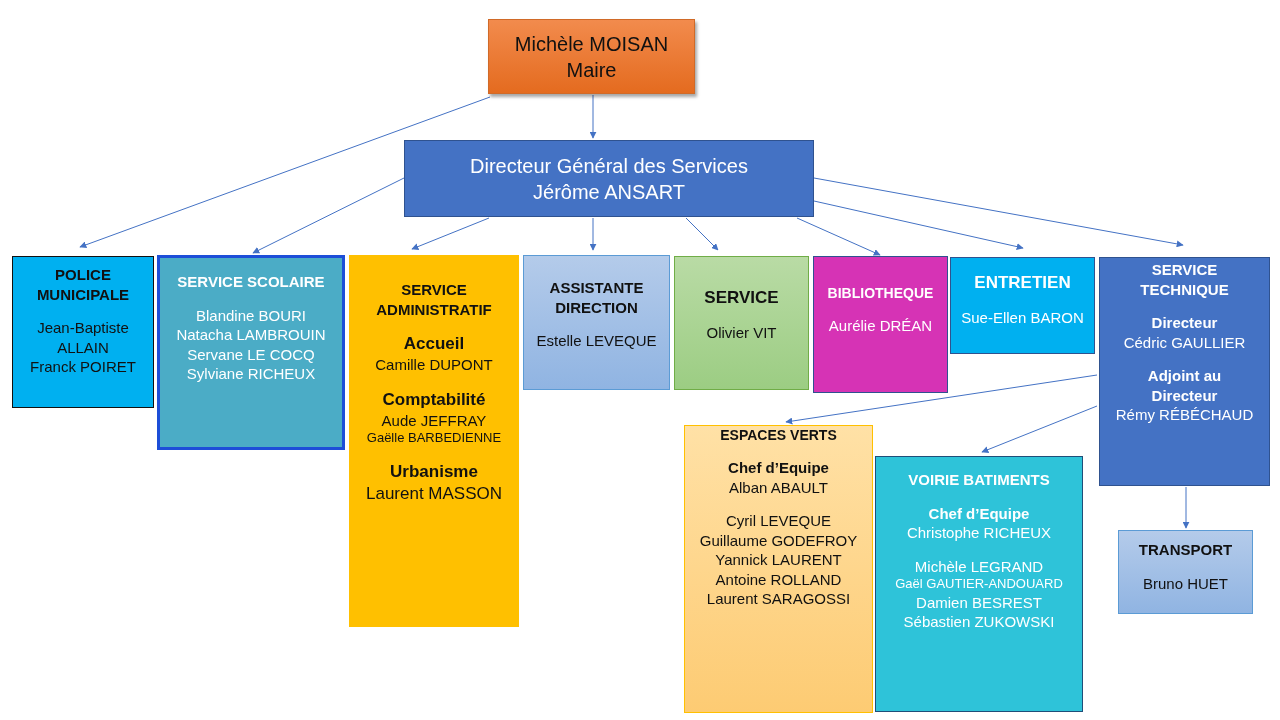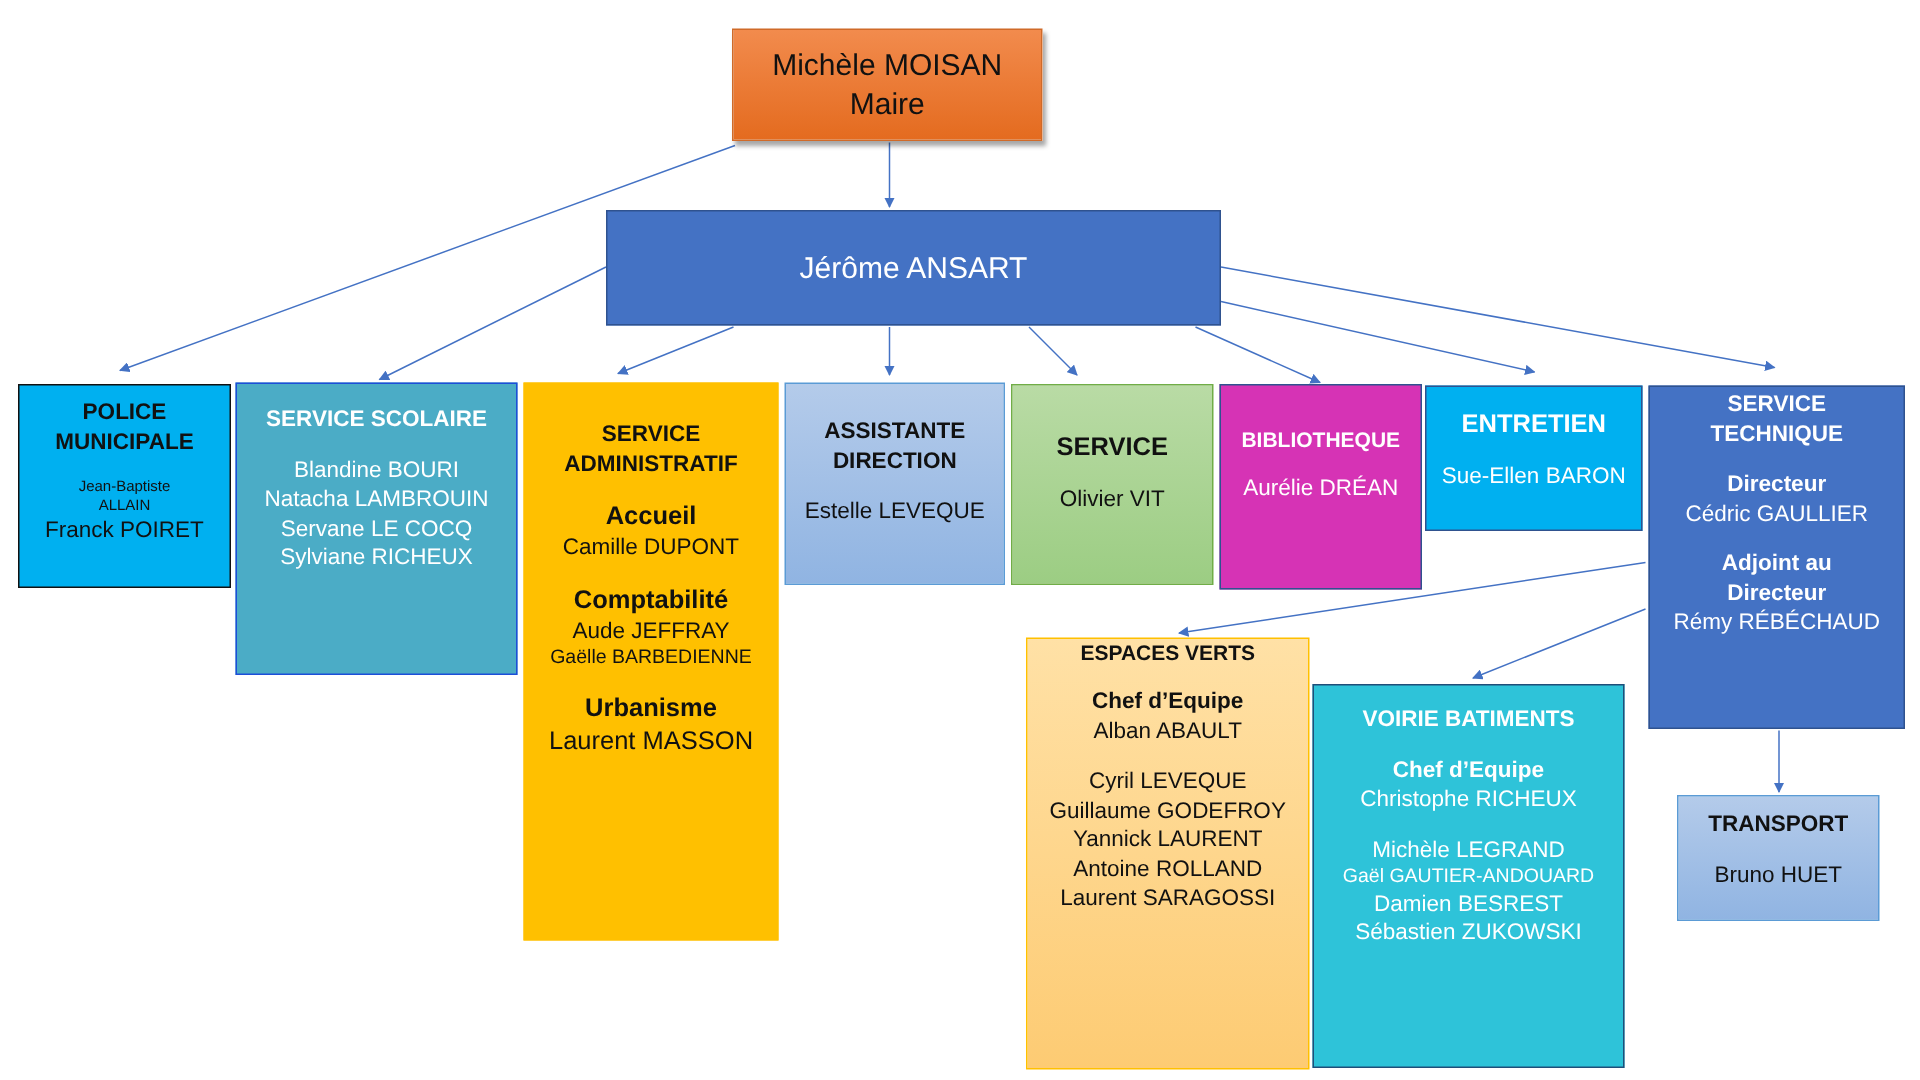--- a/index.html
+++ b/index.html
@@ -24,28 +24,28 @@
       border: 1px solid #d06a28;
       box-shadow: 2px 3px 3px rgba(0,0,0,0.35);
       justify-content: center; font-size: 20px; color: #111;
     }
     #dgs {
       left: 404px; top: 140px; width: 410px; height: 77px;
       background: #4472c4; border: 1px solid #2f528f;
       justify-content: center; font-size: 20px; color: #fff;
     }
     #police {
-      left: 12px; top: 256px; width: 142px; height: 136px;
+      left: 12px; top: 256px; width: 142px; height: 152px;
       background: #00b0f0; border: 1px solid #111;
       padding-top: 8px; font-size: 15px; color: #111;
     }
-    #police .small { font-size: 10px; }
+    #police .small { font-size: 15px; }
     #scolaire {
       left: 157px; top: 255px; width: 188px; height: 195px;
-      background: #4bacc6; border: 1px solid #1d4ed8;
+      background: #4bacc6; border: 3px solid #1d4ed8;
       padding-top: 14px; font-size: 15px; color: #fff;
     }
     #admin {
       left: 349px; top: 255px; width: 170px; height: 372px;
       background: #ffc000; border: 1px solid #ffc000;
       padding-top: 24px; font-size: 15px; color: #111;
     }
     #admin .small { font-size: 13px; }
     #admin .big { font-size: 17px; }
     #assistante {
@@ -120,20 +120,21 @@
   <line x1="1097" y1="406" x2="982" y2="452" stroke="#4472c4" stroke-width="1" marker-end="url(#arrow)"></line>
   <line x1="1186" y1="487" x2="1186" y2="528" stroke="#4472c4" stroke-width="1" marker-end="url(#arrow)"></line>
 </svg>
 
 <div class="box" id="mayor">
   <span class="line">Michèle MOISAN</span>
   <span class="line">Maire</span>
 </div>
 
 <div class="box" id="dgs">
+  <span class="line">Directeur Général des Services</span>
   <span class="line">Jérôme ANSART</span>
 </div>
 
 <div class="box" id="police">
   <span class="line b">POLICE</span>
   <span class="line b">MUNICIPALE</span>
   <div class="gap"></div>
   <span class="line small">Jean-Baptiste</span>
   <span class="line small">ALLAIN</span>
   <span class="line">Franck POIRET</span>

